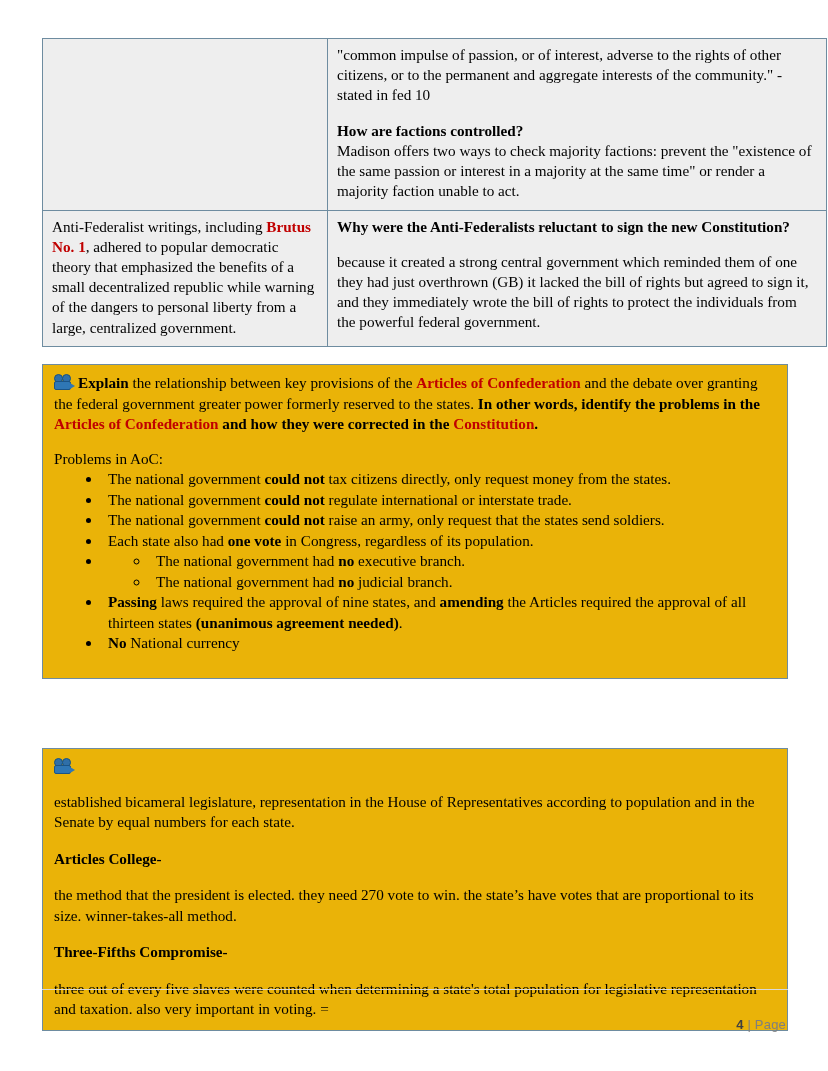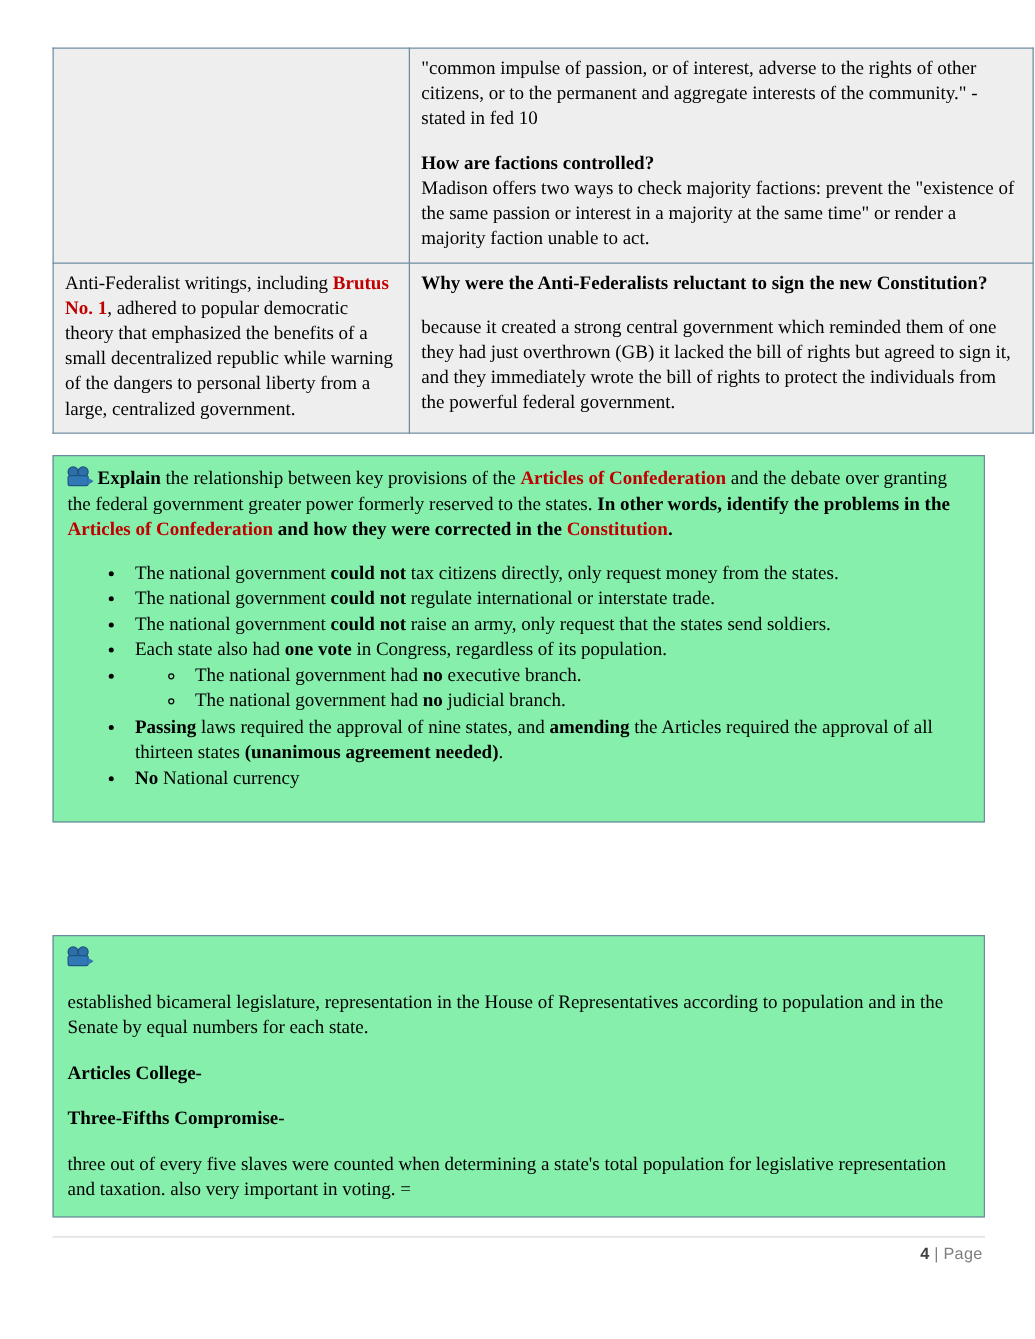--- a/index.html
+++ b/index.html
@@ -51,21 +51,21 @@
   p.gap { margin-top: 15px; }
   .b  { font-weight: bold; }
   .red { color: #c00000; font-weight: bold; }
 
   
   .sec {
     position: absolute;
     left: 42px;
     width: 746px;
     box-sizing: border-box;
-    background: #86efac;
+    background: #eab308;
     border: 1px solid #6e8ca0;
     padding: 8px 11px 10px 11px;
     font-size: 15.2px;
     line-height: 1.35;
   }
   #sec-explain { top: 364px; }
   #sec-compromises { top: 748px; }
 
   .sec p { margin: 0; }
   .sec p + p { margin-top: 16px; }
@@ -134,21 +134,21 @@
     position: absolute;
     left: 42px;
     top: 989px;
     width: 746px;
     height: 1px;
     background: #d9d9d9;
   }
   .footer-text {
     position: absolute;
     right: 42px;
-    top: 995px;
+    top: 1017px;
     font-family: "Liberation Sans", "DejaVu Sans", sans-serif;
     font-size: 13px;
     color: #7f7f7f;
     letter-spacing: 0.2px;
   }
   .footer-text .pagenum {
     color: #404040;
     font-weight: bold;
   }
 </style>
@@ -182,20 +182,21 @@
   <div class="sec" id="sec-explain">
 
     <p class="t">
       <span class="proj-icon">
         <span class="reel r1"></span><span class="reel r2"></span><span class="body"></span><span class="lens"></span>
       </span><span class="b">Explain</span><span> the relationship between key provisions of the </span><span class="red">Articles of Confederation</span><span> and the debate over granting the federal government greater power formerly reserved to the states. </span><span class="b">In other words, identify the problems in the </span><span class="red">Articles of Confederation</span><span class="b"> and how they were corrected in the </span><span class="red">Constitution</span><span class="b">.</span>
     </p>
 
     <div class="spacer"></div>
 
+    <p class="t">Problems in AoC:</p>
 
     <ul class="lvl1">
       <li><span>The national government </span><span class="b">could not</span><span> tax citizens directly, only request money from the states.</span></li>
       <li><span>The national government </span><span class="b">could not</span><span> regulate international or interstate trade.</span></li>
       <li><span>The national government </span><span class="b">could not</span><span> raise an army, only request that the states send soldiers.</span></li>
       <li><span>Each state also had </span><span class="b">one vote</span><span> in Congress, regardless of its population.</span></li>
       <li>
         <ul class="lvl2">
           <li><span>The national government had </span><span class="b">no</span><span> executive branch.</span></li>
           <li><span>The national government had </span><span class="b">no</span><span> judicial branch.</span></li>
@@ -215,20 +216,21 @@
       <span class="proj-icon">
         <span class="reel r1"></span><span class="reel r2"></span><span class="body"></span><span class="lens"></span>
       </span>
     </p>
 
     <div class="spacer"></div>
 
     <p class="t">established bicameral legislature, representation in the House of Representatives according to population and in the Senate by equal numbers for each state.</p>
 
     <p class="t b">Articles College-</p>
+    <p class="t">the method that the president is elected. they need 270 vote to win. the state’s have votes that are proportional to its size. winner-takes-all method.</p>
 
     <p class="t b">Three-Fifths Compromise-</p>
     <p class="t">three out of every five slaves were counted when determining a state's total population for legislative representation and taxation. also very important in voting. =</p>
   </div>
 
   <div class="footer-rule"></div>
   <div class="footer-text">
     <span class="pagenum">4</span>
     <span>| Page</span>
   </div>

